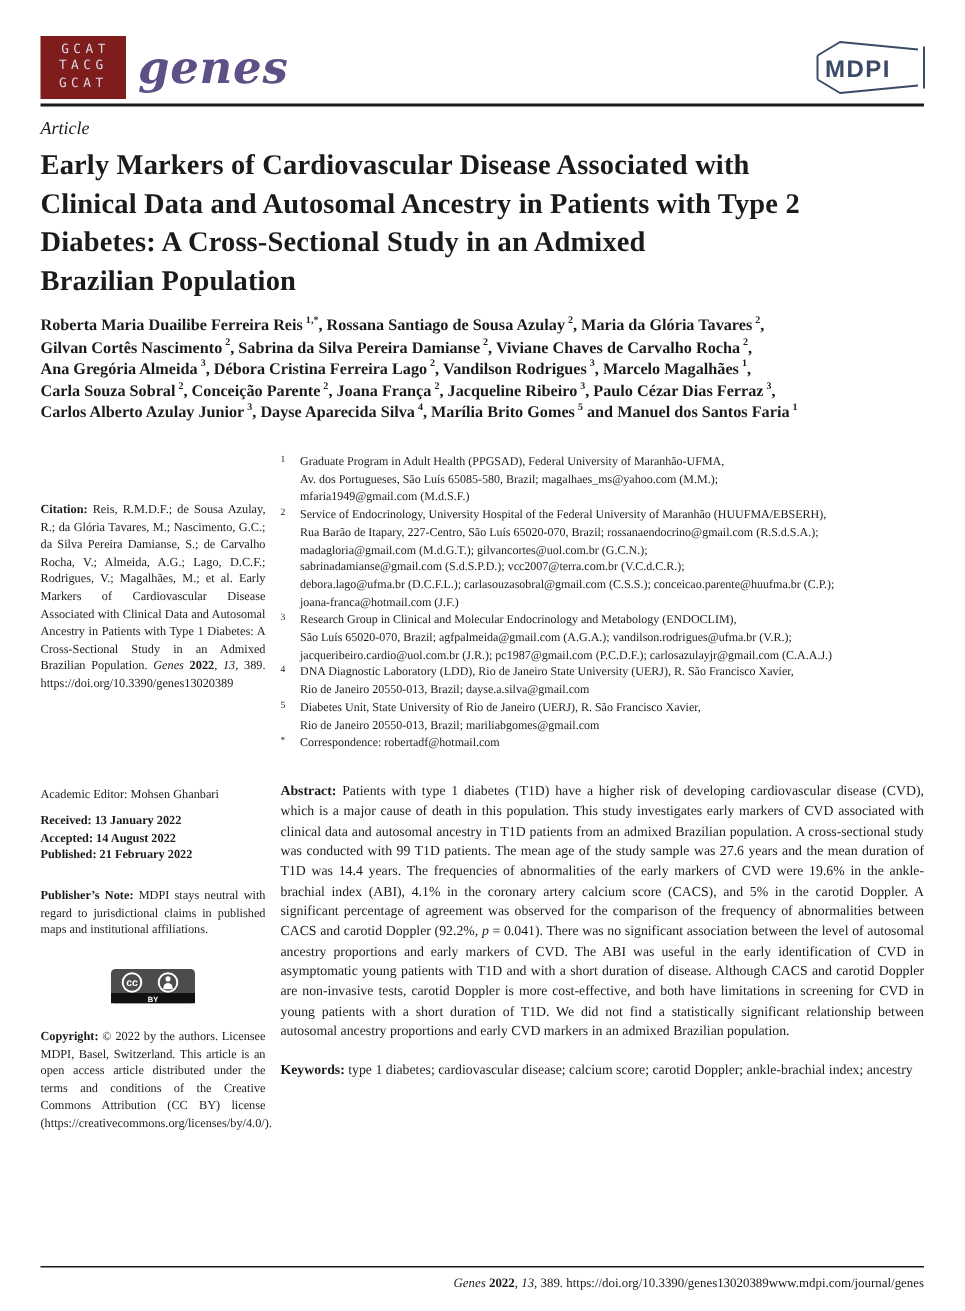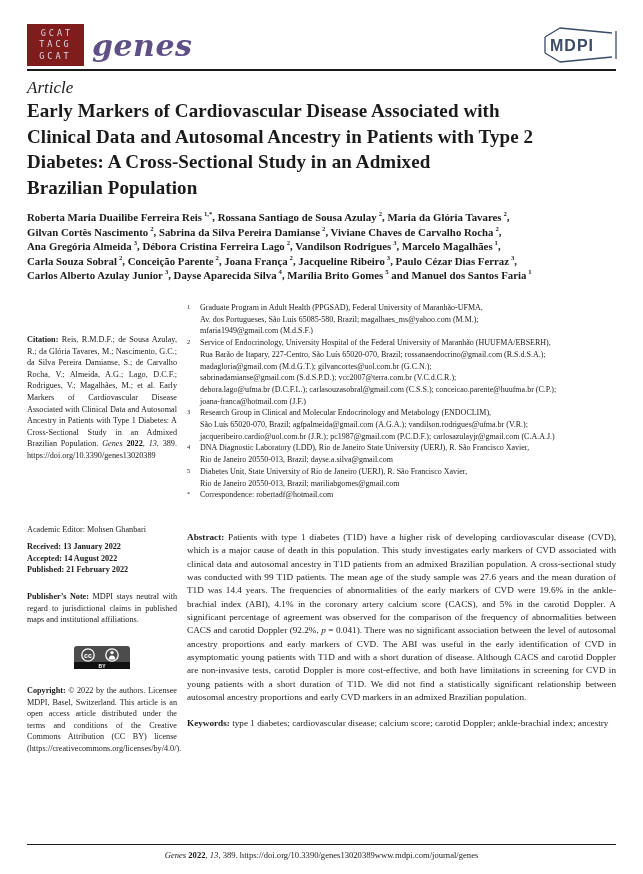--- a/index.html
+++ b/index.html
@@ -28,21 +28,21 @@
     left:92px; top:24px; height:42px; line-height:44px;
     font-family:"DejaVu Serif", serif;
     font-style:italic; font-weight:600;
     font-size:30px; color:#5E5086; letter-spacing:0.5px;
   }
   .mdpi-logo { left:540px; top:24px; }
   .rule { left:27px; width:589px; background:#1a1a1a; }
   .top-rule { top:69px; height:2px; }
   .bottom-rule { top:844px; height:1px; }
 
-  .article-type { left:27px; top:78px; font-style:italic; font-size:17px; }
+  .article-type { left:27px; top:78px; font-style:italic; font-size:12px; }
 
   .title {
     left:27px; top:98px; width:602px;
     font-size:19px; font-weight:bold; line-height:25.5px;
     white-space:pre-line; letter-spacing:0.1px;
   }
   .authors {
     left:27px; top:210px; width:600px;
     font-size:10.8px; font-weight:bold; line-height:14.5px;
   }
@@ -53,42 +53,42 @@
   
   .content { left:187px; top:302px; width:429px; }
   .aff-row { display:flex; }
   .aff-num {
     flex:none; width:13px; font-size:6.4px; padding-top:1px;
   }
   .aff-text {
     flex:1; font-size:8px; line-height:11.7px; white-space:pre-line;
   }
   .abstract {
-    margin-top:30px; font-size:9.2px; line-height:13.35px;
+    margin-top:20px; font-size:9.2px; line-height:13.35px;
     text-align:justify;
   }
   .keywords {
     margin-top:13px; font-size:9.2px; line-height:13.35px;
     text-align:justify;
   }
 
   
   .sidebar { left:27px; top:301px; width:150px; height:500px; font-size:8.2px; }
   .sidebar .blk { position:absolute; left:0; width:150px; line-height:11.6px; }
   .citation-blk { top:33px; text-align:justify; }
   .editor-blk { top:223px; }
   .dates-blk { top:240px;font-weight:bold; }
   .pubnote-blk { top:290px; text-align:justify; }
   .ccbadge-blk { top:345px; }
   .copyright-blk { top:384px; text-align:justify; }
 
   
   .footer-row {
     left:27px; top:850px; width:589px;
-    display:flex; justify-content:center;
+    display:flex; justify-content:flex-end;
     font-size:8.6px;
   }
 </style>
 </head>
 <body>
 
 <div class="abs logo-square">
   <div class="logo-letters">GCAT
 TACG
 GCAT</div>

